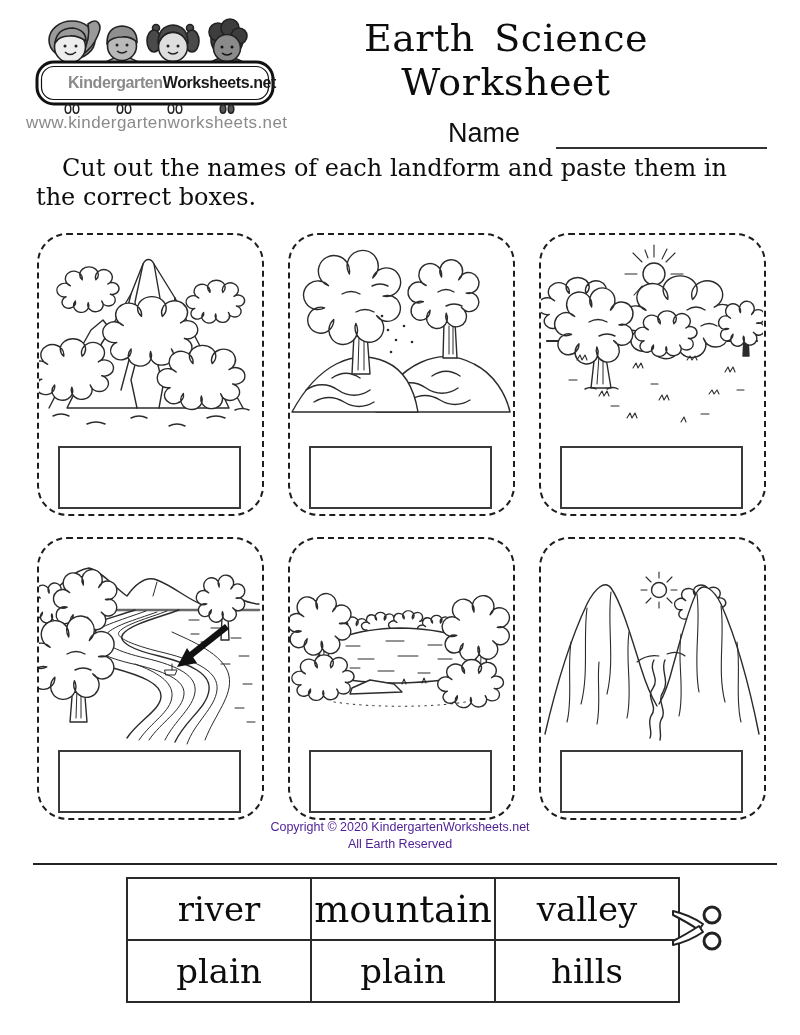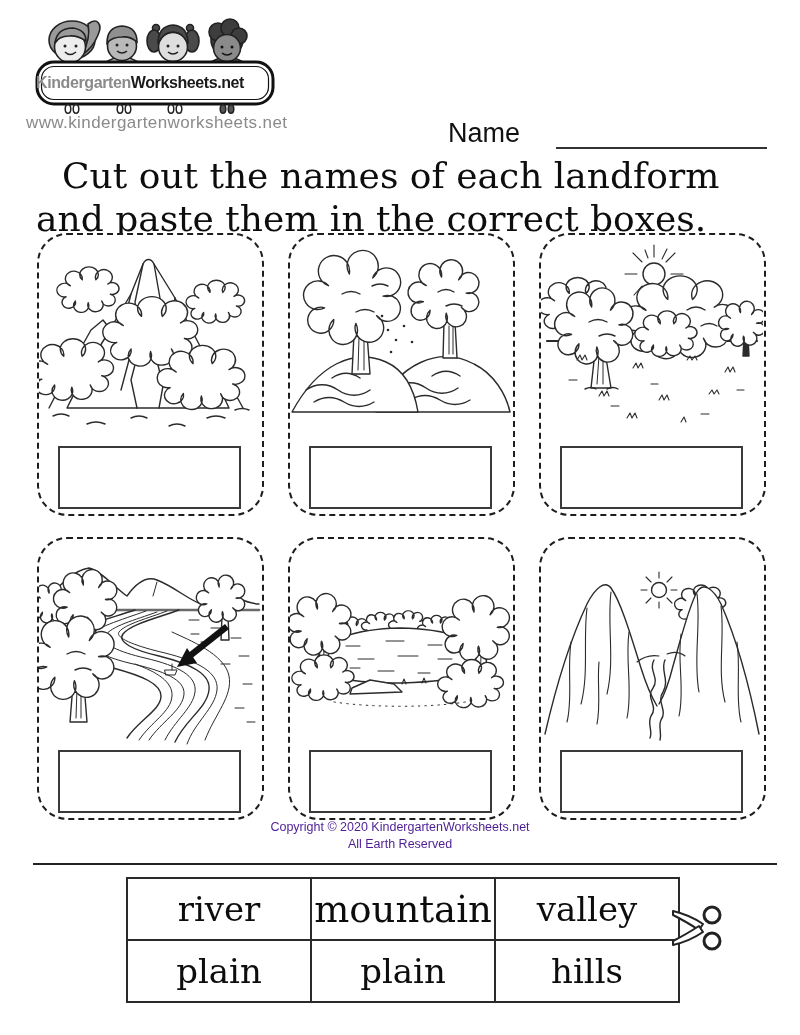--- a/index.html
+++ b/index.html
@@ -2,36 +2,36 @@
 <html><head>
 <meta charset="utf-8">
 <style>
   html,body{margin:0;padding:0;background:#fff;}
   .page{position:relative;width:800px;height:1035px;background:#fff;overflow:hidden;
         font-family:"Liberation Sans",sans-serif;color:#111;}
 
   
   .logo-svg{position:absolute;left:30px;top:14px;}
   .banner-text{position:absolute;left:36px;top:62px;width:240px;height:42px;line-height:42px;
-      text-align:left;font-weight:bold;font-size:16px;letter-spacing:-0.4px;white-space:nowrap;}
+      text-align:right;font-weight:bold;font-size:16px;letter-spacing:-0.4px;white-space:nowrap;}
   .banner-text .gray{color:#8a8a8a;}
   .banner-text .black{color:#1a1a1a;}
   .website{position:absolute;left:26px;top:113px;width:256px;text-align:center;
       font-size:17px;color:#8a8a8a;letter-spacing:.4px;}
 
   
   .title{position:absolute;left:276px;top:16px;width:460px;text-align:center;
       font-family:"DejaVu Serif",serif;font-size:38px;color:#0d0d0d;word-spacing:7px;letter-spacing:.5px;}
   .name-row{position:absolute;left:448px;top:118px;display:flex;align-items:flex-end;gap:36px;}
   .name-label{font-size:27px;color:#111;}
   .name-line{display:inline-block;width:211px;height:24px;border-bottom:2.5px solid #333;}
 
   
   .instructions{position:absolute;left:36px;top:154px;width:720px;
-      font-family:"DejaVu Serif",serif;font-size:36px;line-height:1.2;color:#0d0d0d;text-indent:26px;}
+      font-family:"DejaVu Serif",serif;font-size:24px;line-height:1.2;color:#0d0d0d;text-indent:26px;}
 
   
   .cards{position:absolute;left:37px;top:233px;display:grid;
       grid-template-columns:repeat(3,227px);grid-auto-rows:283px;column-gap:24px;row-gap:21px;}
   .card{position:relative;border:2.5px dashed #1d1d1d;border-radius:30px;box-sizing:border-box;background:#fff;}
   .card svg{position:absolute;left:0;top:3px;}
   .answer-box{position:absolute;left:19px;bottom:5px;width:183px;height:63px;
       border:2.5px solid #3a3a3a;background:#fff;box-sizing:border-box;}
 
   
@@ -110,20 +110,21 @@
         <ellipse cx="149" cy="95" rx="2.8" ry="4.2"></ellipse>
       <ellipse cx="193" cy="95" rx="2.8" ry="4.2" fill="#555"></ellipse>
         <ellipse cx="201" cy="95" rx="2.8" ry="4.2" fill="#555"></ellipse>
     </g>
   </svg>
   <div class="banner-text">
     <span class="gray">Kindergarten</span><span class="black">Worksheets.net</span>
   </div>
   <div class="website">www.kindergartenworksheets.net</div>
 
+  <div class="title">Earth Science Worksheet</div>
   <div class="name-row">
     <span class="name-label">Name</span>
     <span class="name-line"></span>
   </div>
 
   <div class="instructions">Cut out the names of each landform and paste them in the correct boxes.</div>
 
   <div class="cards">
 
     <div class="card">

